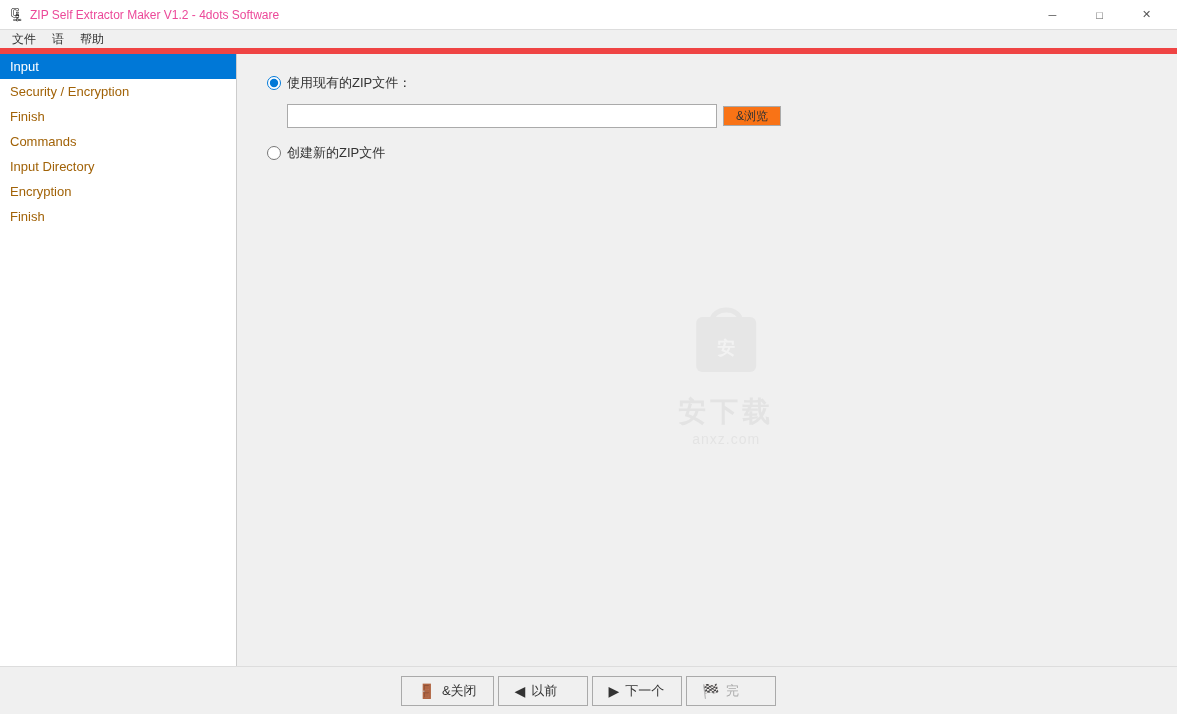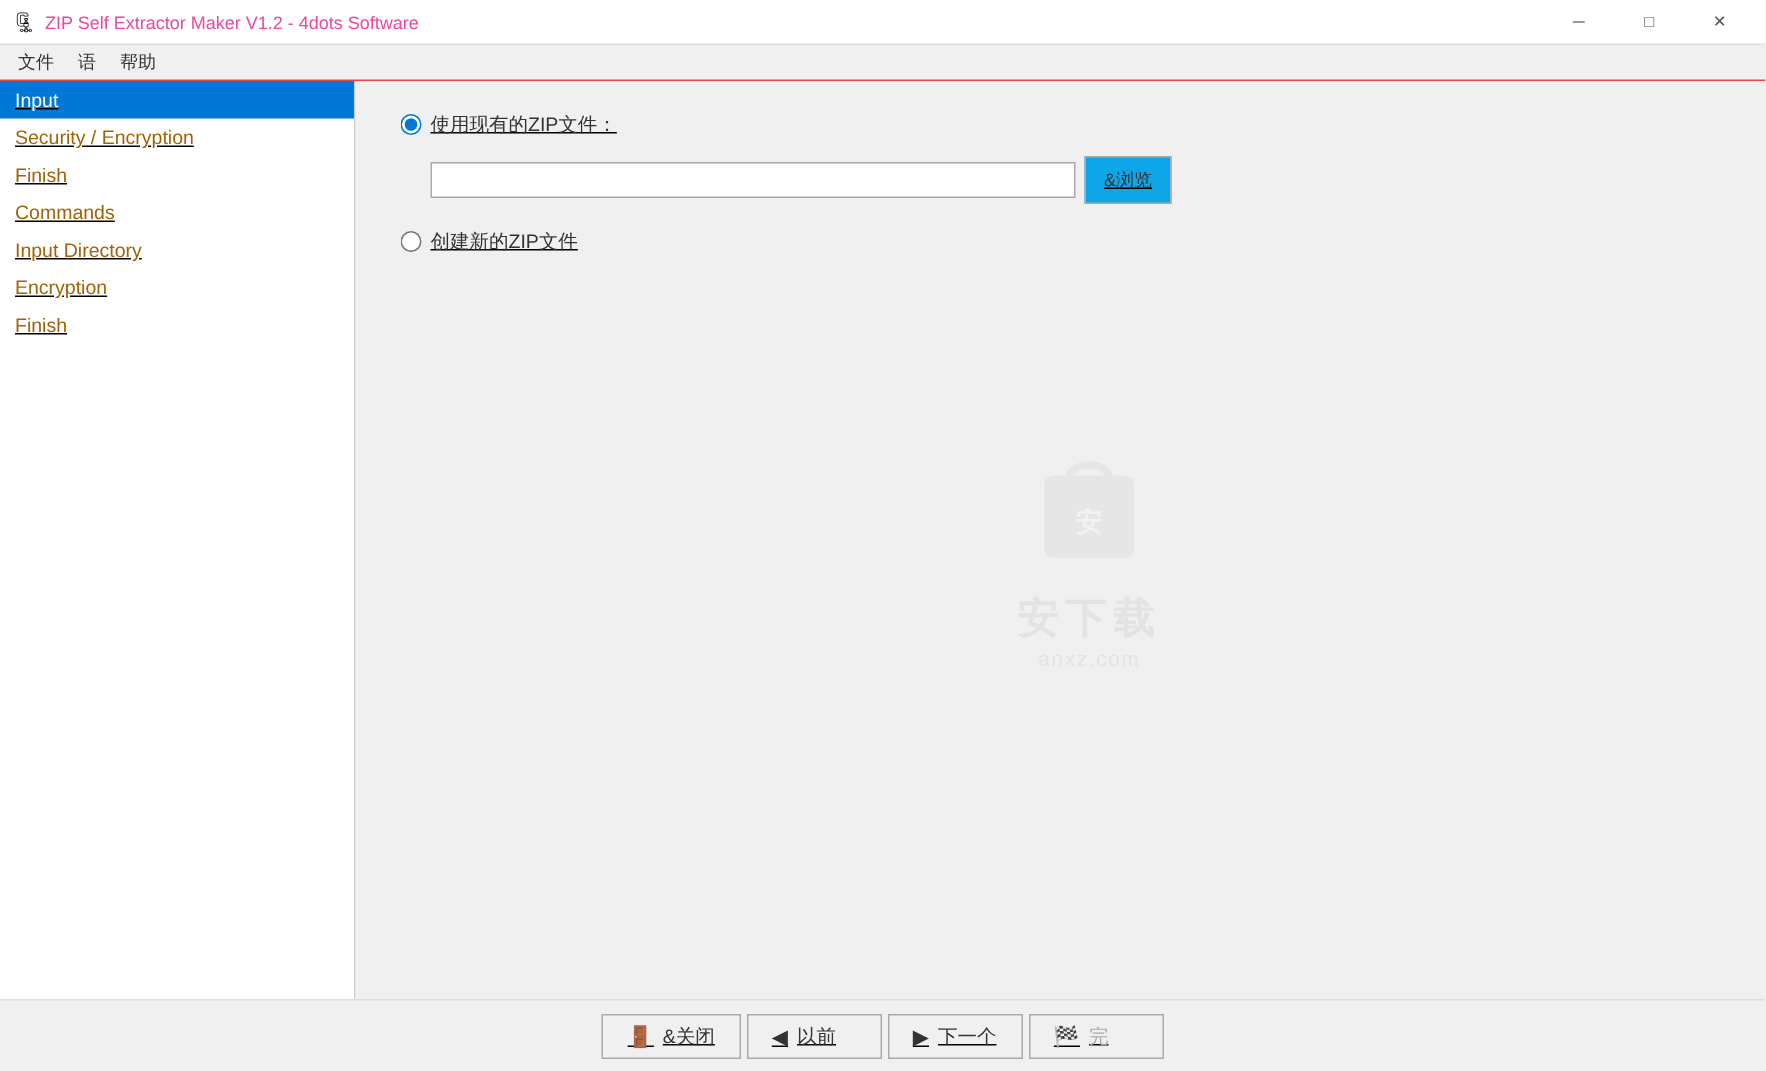--- a/index.html
+++ b/index.html
@@ -55,36 +55,35 @@
       background: transparent;
     }
 
     
     .menu-bar {
       height: 24px;
       background: #f0f0f0;
       display: flex;
       align-items: center;
       padding: 0 4px;
-      border-bottom: 1px solid #ef4444;
+      border-bottom: 6px solid #ef4444;
     }
     .menu-item {
       padding: 2px 8px;
       cursor: pointer;
       font-size: 12px;
       color: #333;
     }
 
     
     .main-area {
       flex: 1;
       display: flex;
       flex-direction: column;
       background: #f0f0f0;
-      text-decoration: underline;
     }
 
     .content-row {
       flex: 1;
       display: flex;
     }
 
     
     .sidebar {
       width: 237px;
@@ -144,23 +143,23 @@
     .zip-file-input {
       width: 430px;
       height: 24px;
       border: 1px solid #aaa;
       background: #fff;
       padding: 2px 4px;
       font-size: 12px;
       outline: none;
     }
     .browse-btn {
-      height: 32px;
+      height: 20px;
       padding: 0 12px;
-      background: #0ea5e9;
+      background: #f97316;
       border: 1px solid #aaa;
       cursor: pointer;
       font-size: 12px;
       color: #333;
       white-space: nowrap;
     }
 
     
     .watermark {
       position: absolute;

